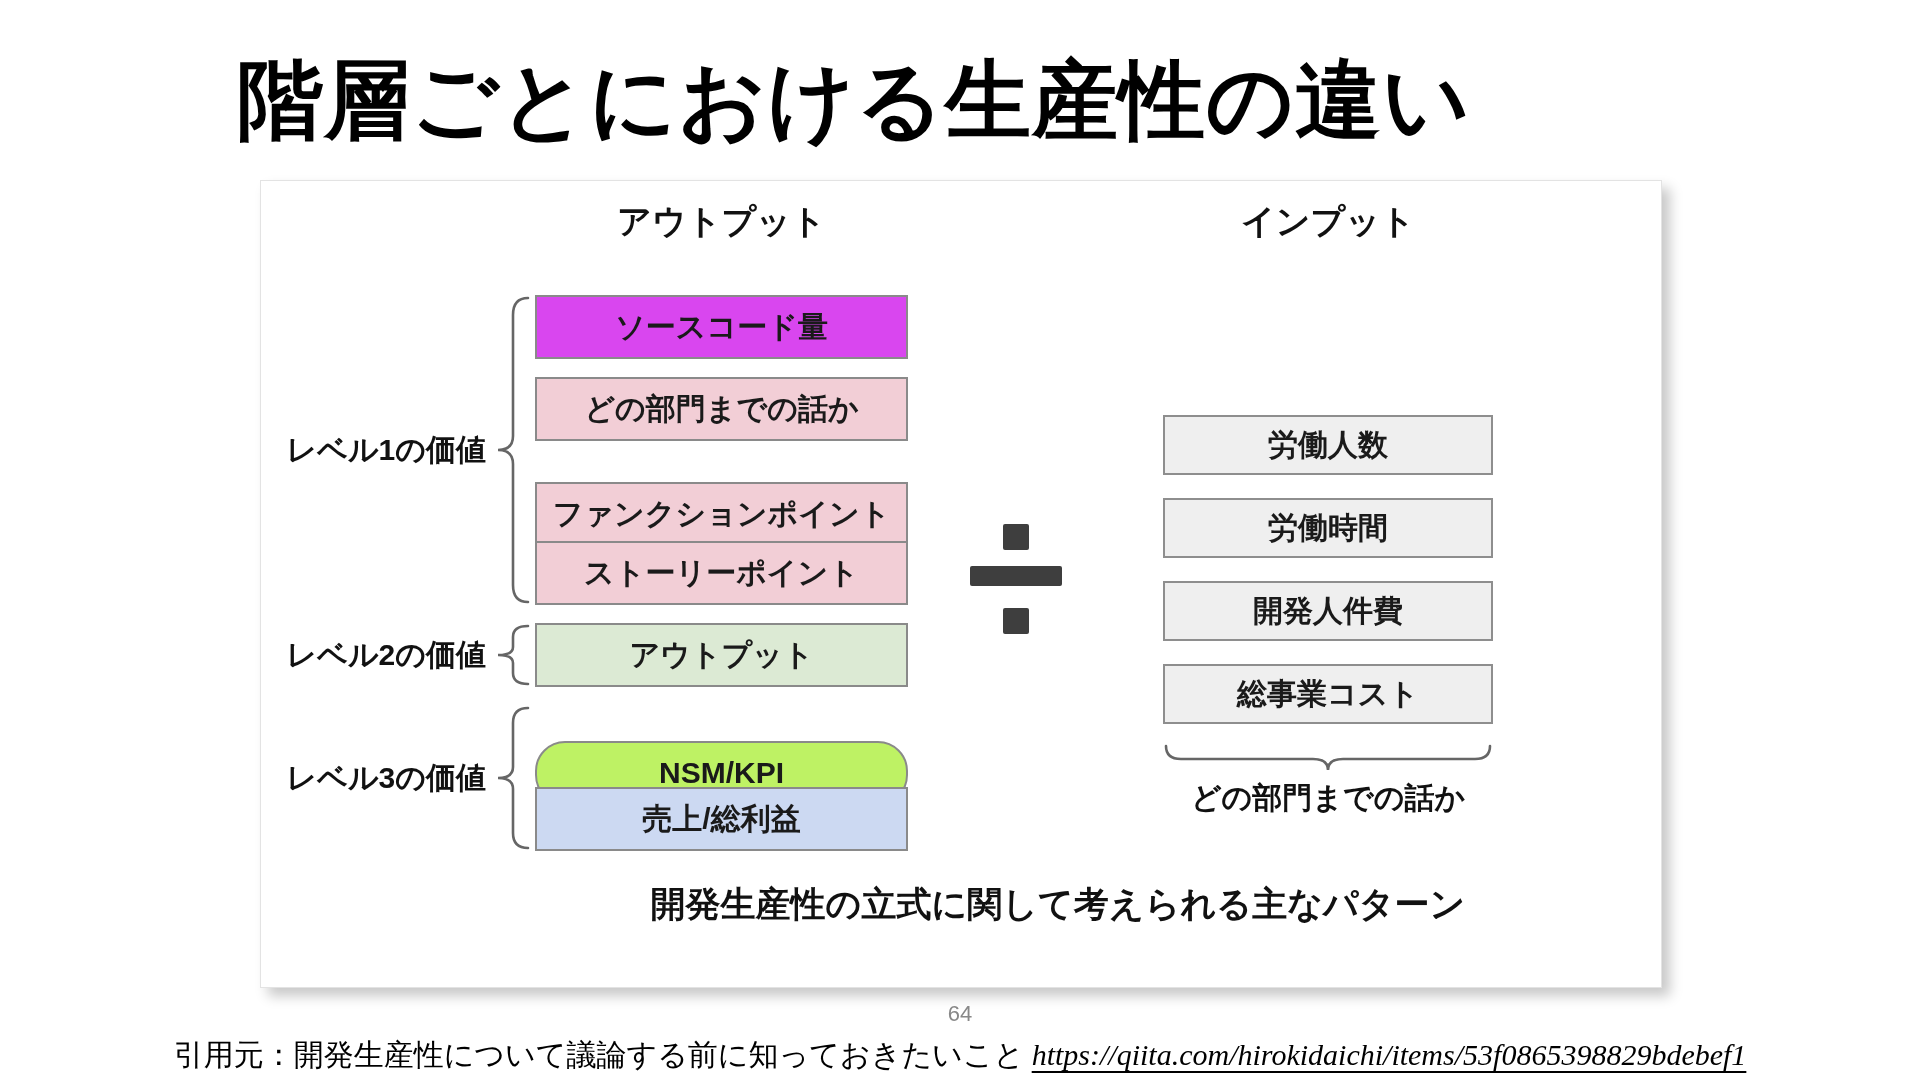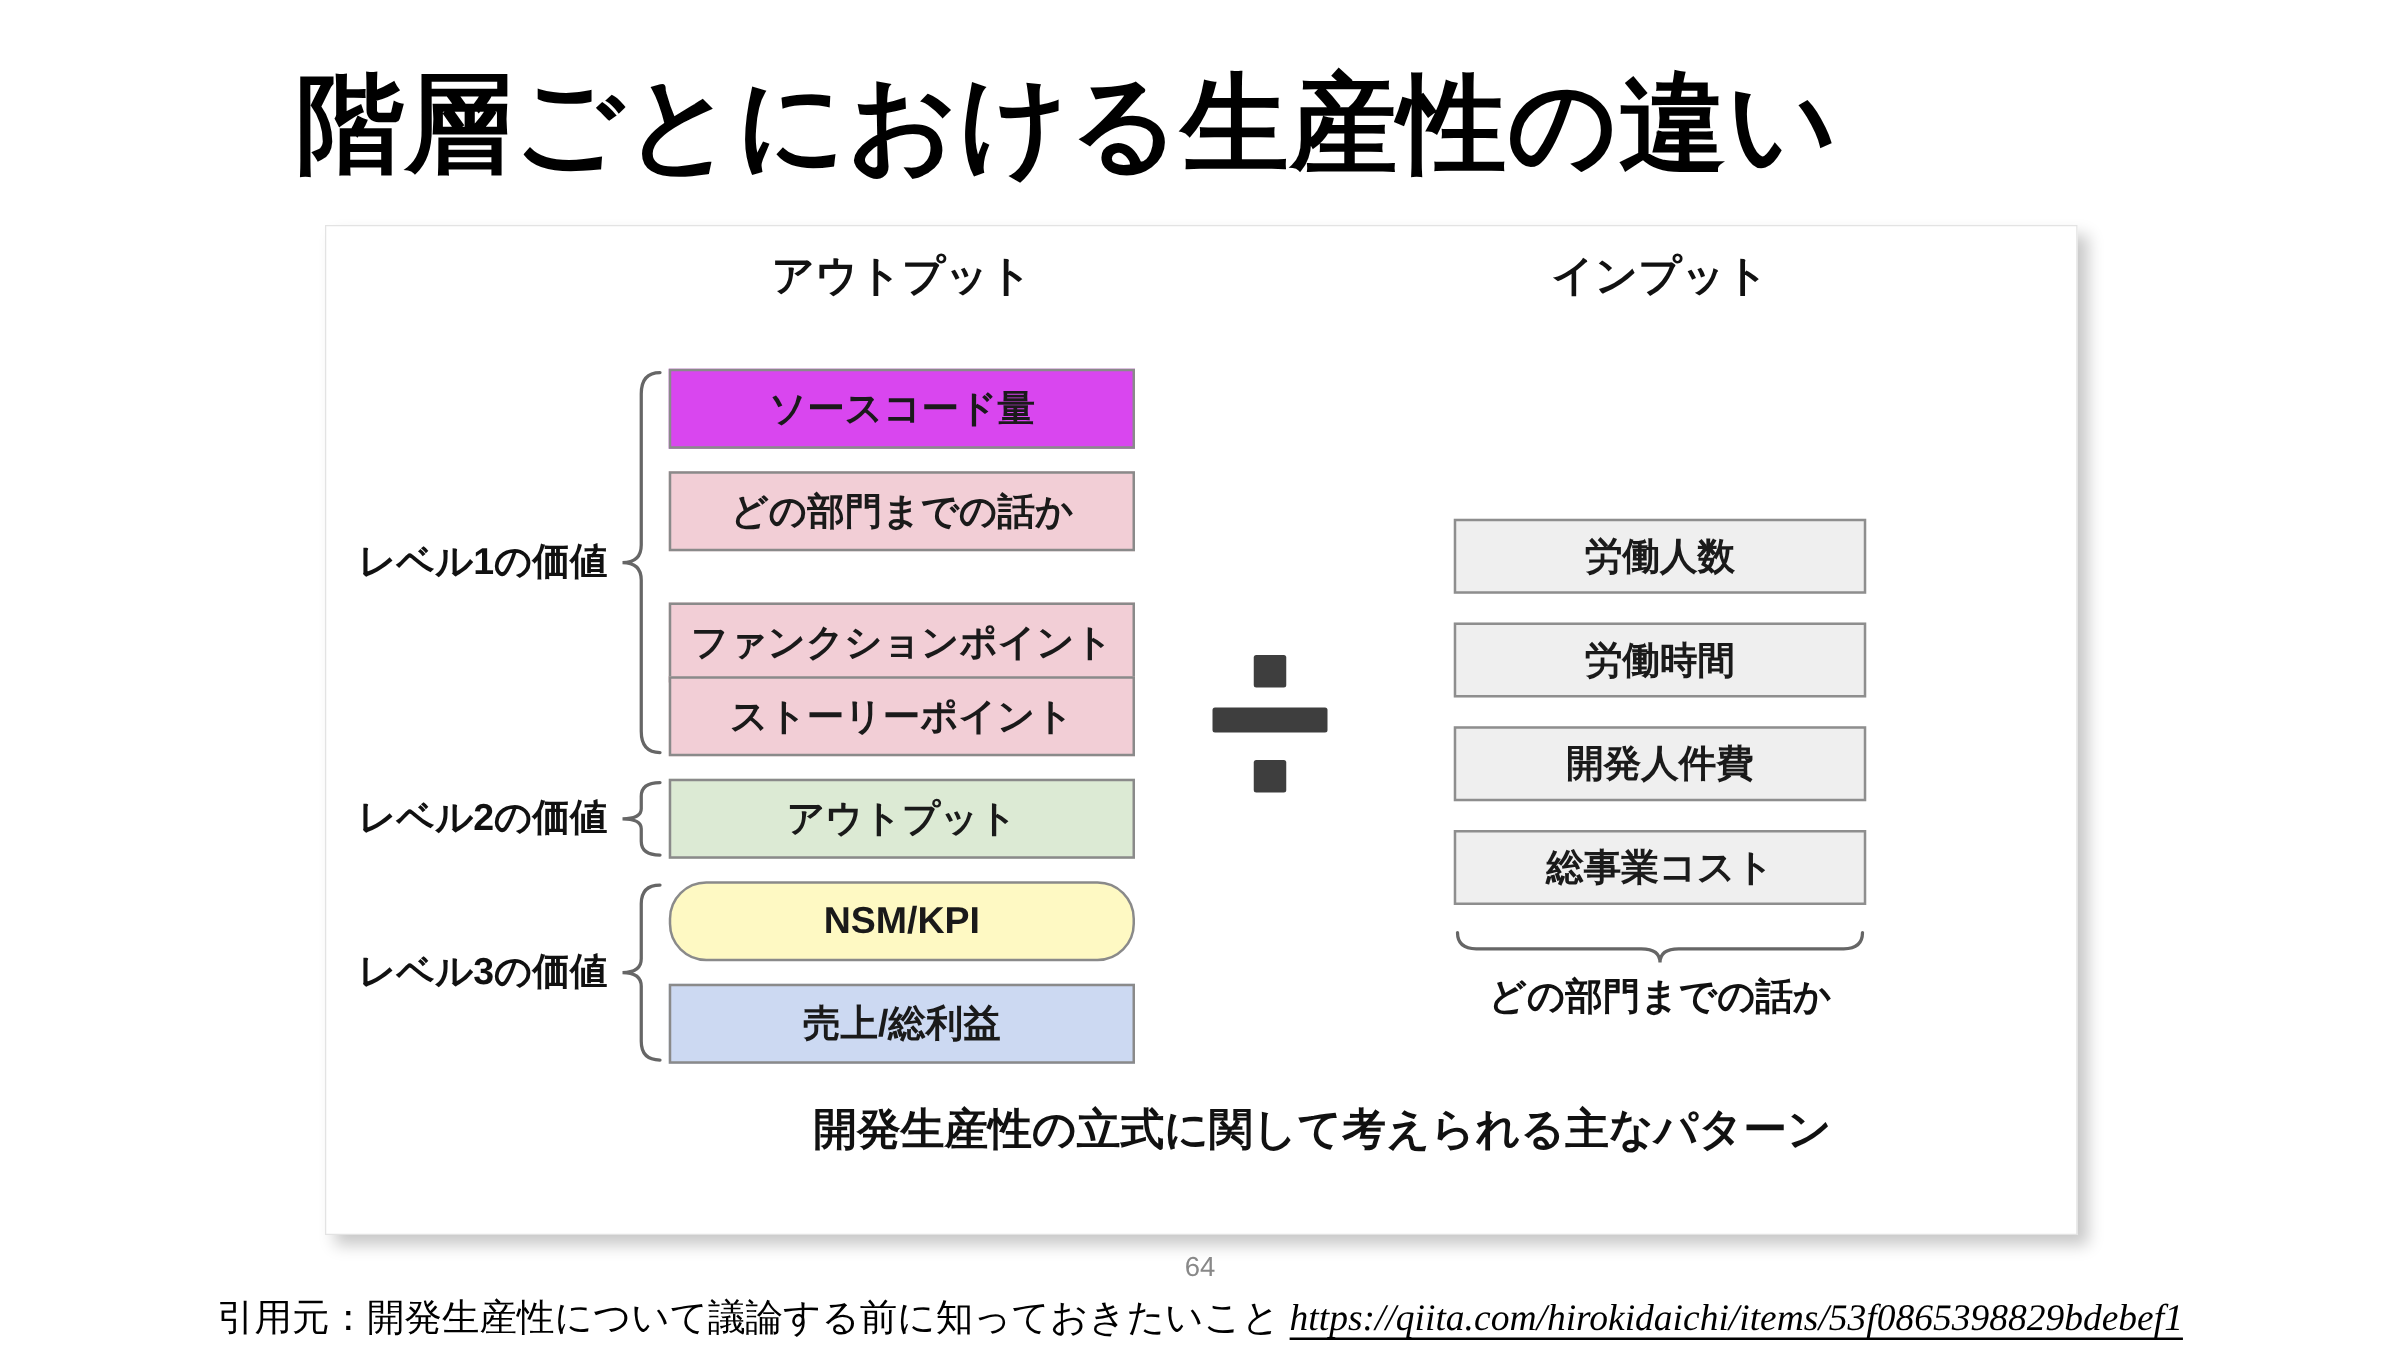--- a/index.html
+++ b/index.html
@@ -83,21 +83,21 @@
   <div id="panel" class="abs"></div>
 
   <div id="output-header" class="abs col-header">アウトプット</div>
   <div id="input-header" class="abs col-header">インプット</div>
 
   <div class="abs obox" style="top: 295px; background: #d946ef;">ソースコード量</div>
   <div class="abs obox" style="top: 377px; background: rgb(242, 206, 214);">どの部門までの話か</div>
   <div class="abs obox" style="top: 459px; background: rgb(242, 206, 214); margin-top: 23px;">ファンクションポイント</div>
   <div class="abs obox" style="top: 541px; background: rgb(242, 206, 214);">ストーリーポイント</div>
   <div class="abs obox" style="top: 623px; background: rgb(220, 234, 212);">アウトプット</div>
-  <div class="abs obox" style="top: 705px; background: #fef9c3; border-radius: 30px;">NSM/KPI</div>
+  <div class="abs obox" style="top: 741px; background: #bef264; border-radius: 30px;">NSM/KPI</div>
   <div class="abs obox" style="top: 787px; background: rgb(204, 217, 242);">売上/総利益</div>
 
   <div class="abs level-label" style="top:429px;">レベル1の価値</div>
   <svg class="abs brace" style="top:295px;" width="38" height="310" viewBox="0 0 38 310">
     <path d="M34 3 Q19 3 19 20 L19 141 Q19 155 4 155 Q19 155 19 169 L19 290 Q19 307 34 307" stroke="#666" stroke-width="2.6" fill="none" stroke-linecap="round"></path>
   </svg>
 
   <div class="abs level-label" style="top:634px;">レベル2の価値</div>
   <svg class="abs brace" style="top:623px;" width="38" height="64" viewBox="0 0 38 64">
     <path d="M34 3 Q19 3 19 14 L19 24 Q19 32 4 32 Q19 32 19 40 L19 50 Q19 61 34 61" stroke="#666" stroke-width="2.6" fill="none" stroke-linecap="round"></path>

